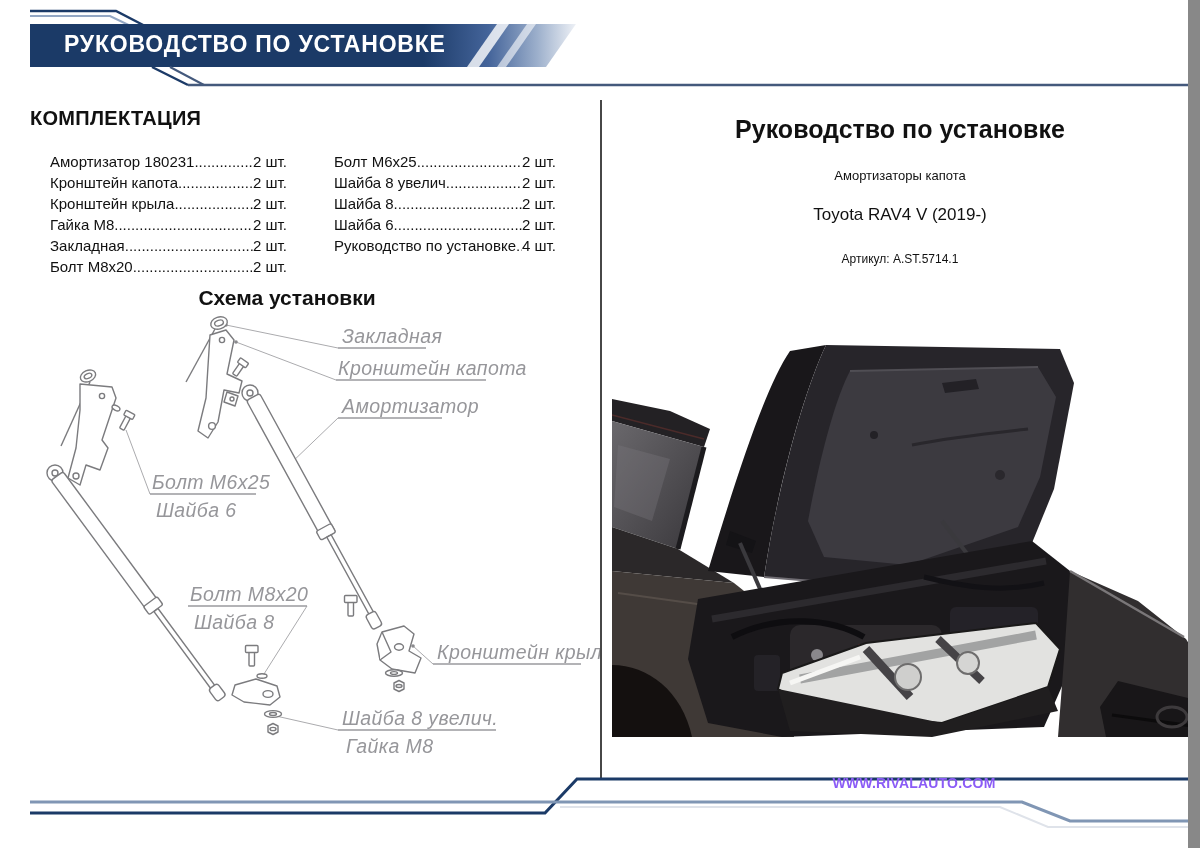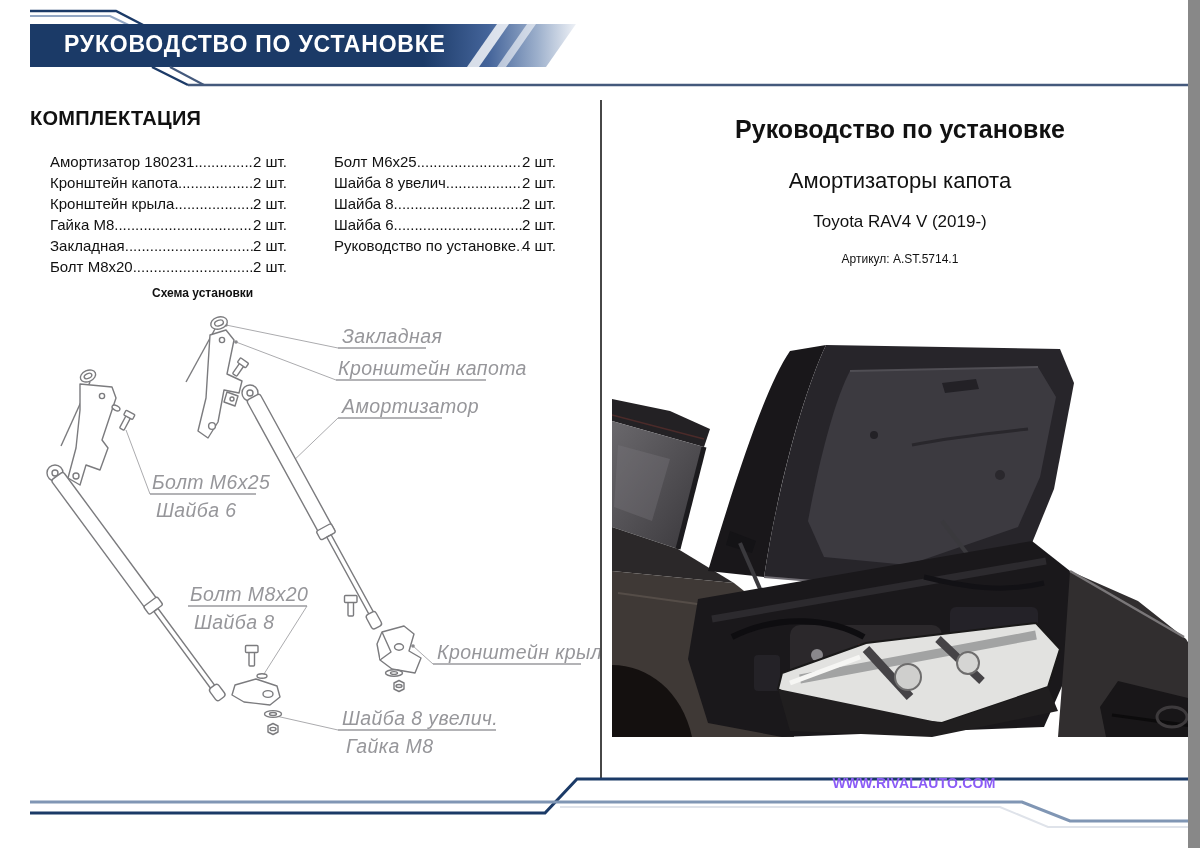--- a/index.html
+++ b/index.html
@@ -15,35 +15,35 @@
   .kit-title{left:30px;top:107px;width:545px;font-size:20px;font-weight:bold;letter-spacing:.3px;}
   .kit-col{top:151px;}
   .kit-col-left{left:50px;width:237px;}
   .kit-col-right{left:334px;width:222px;}
   .kit-row{display:flex;align-items:baseline;height:21px;font-size:15px;line-height:21px;}
   .kit-name{white-space:nowrap;text-align:center;}
   .kit-dots{flex:1 1 auto;overflow:hidden;white-space:nowrap;min-width:6px;}
   .kit-qty{white-space:nowrap;}
 
   
-  .diag-title{left:152px;top:286px;width:270px;font-size:12px;font-weight:bold;}
+  .diag-title{left:152px;top:286px;width:270px;text-align:center;font-size:21px;font-weight:bold;}
   .dlabel{font-family:"Liberation Sans",sans-serif;font-style:italic;font-size:19.5px;fill:#96969a;letter-spacing:.4px;}
   .part{fill:#fff;stroke:#7b7b7e;stroke-width:1.4;stroke-linejoin:round;}
   .leader{stroke:#ababae;stroke-width:1;fill:none;}
   .ul{stroke:#9a9a9e;stroke-width:1.5;}
   .ldot{fill:#8a8a8d;}
 
   
   .divider{left:600px;top:100px;width:2px;height:679px;background:#474747;}
 
   
   .prod{left:602px;width:596px;text-align:center;white-space:nowrap;}
   .prod-title{top:115px;font-size:25px;font-weight:bold;}
-  .prod-sub{top:168px;font-size:22px;}
-  .prod-veh{top:212px;font-size:17px;text-align:center;}
+  .prod-sub{top:168px;font-size:13px;}
+  .prod-veh{top:205px;font-size:17px;text-align:center;}
   .prod-sku{top:252px;font-size:12px;}
 
   
   .footer-site{left:828px;top:775px;width:172px;text-align:center;font-size:14px;font-weight:bold;color:#8b5cf6;letter-spacing:.2px;}
 </style>
 </head>
 <body>
 
 <div class="page">
 

